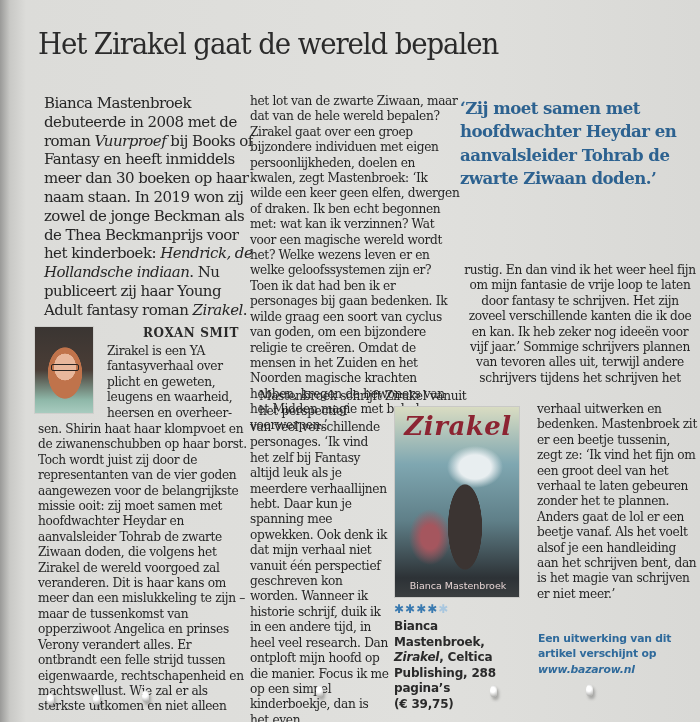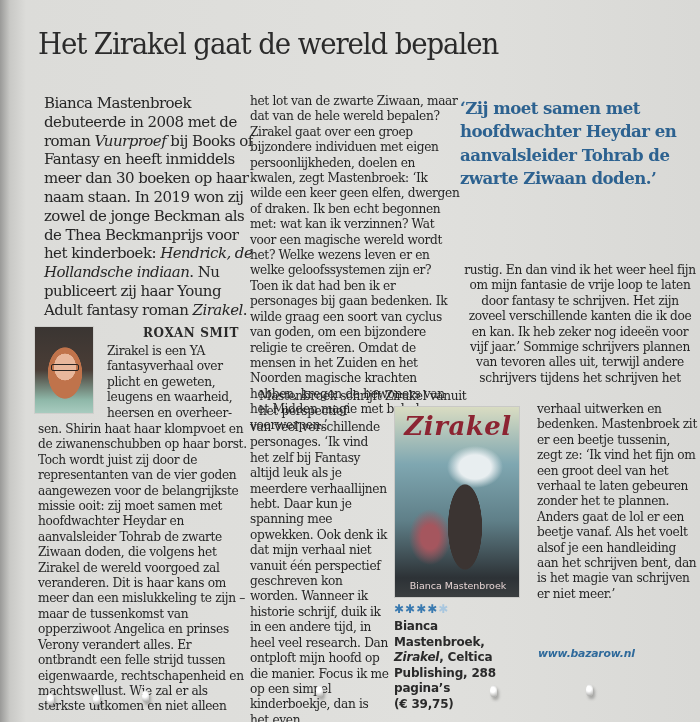--- a/index.html
+++ b/index.html
@@ -127,21 +127,21 @@
 <div class="pullquote">‘Zij moet samen met hoofdwachter Heydar en aanvalsleider Tohrab de zwarte Ziwaan doden.’</div>
 
 <div class="col col3a">
     <p>rustig. En dan vind ik het weer heel fijn om mijn fantasie de vrije loop te laten door fantasy te schrijven. Het zijn zoveel verschillende kanten die ik doe en kan. Ik heb zeker nog ideeën voor vijf jaar.’ Sommige schrijvers plannen van tevoren alles uit, terwijl andere schrijvers tijdens het schrijven het</p>
   </div>
 <div class="col col3b">
     <p>verhaal uitwerken en bedenken. Mastenbroek zit er een beetje tussenin, zegt ze: ‘Ik vind het fijn om een groot deel van het verhaal te laten gebeuren zonder het te plannen. Anders gaat de lol er een beetje vanaf. Als het voelt alsof je een handleiding aan het schrijven bent, dan is het magie van schrijven er niet meer.’</p>
   </div>
 
 <div class="teaser">
-  <br>
+  <span>Een uitwerking van dit artikel verschijnt op</span><br>
   <span class="url">www.bazarow.nl</span>
 </div>
 
 <div class="cover">
   <div class="cover-title">Zirakel</div>
   <div class="cover-author">Bianca Mastenbroek</div>
 </div>
 
 <div class="rating">
   <span class="star">✱</span>

